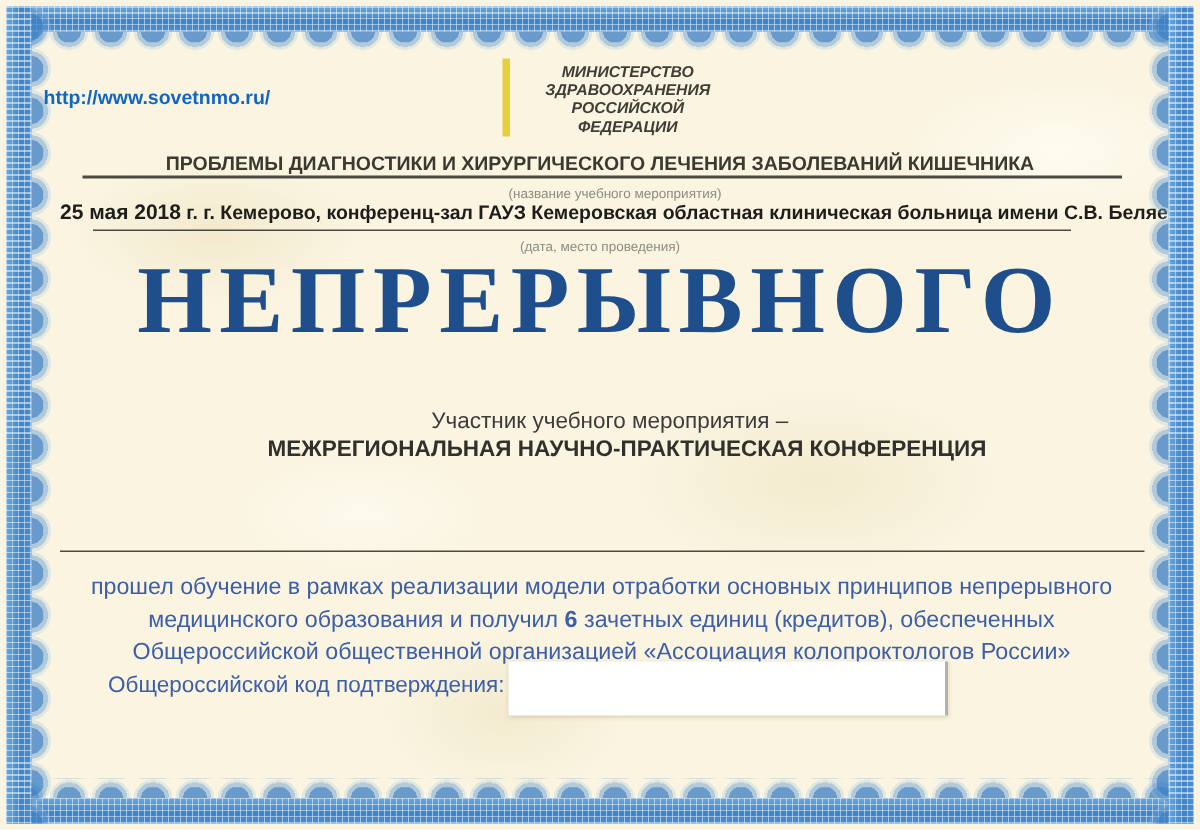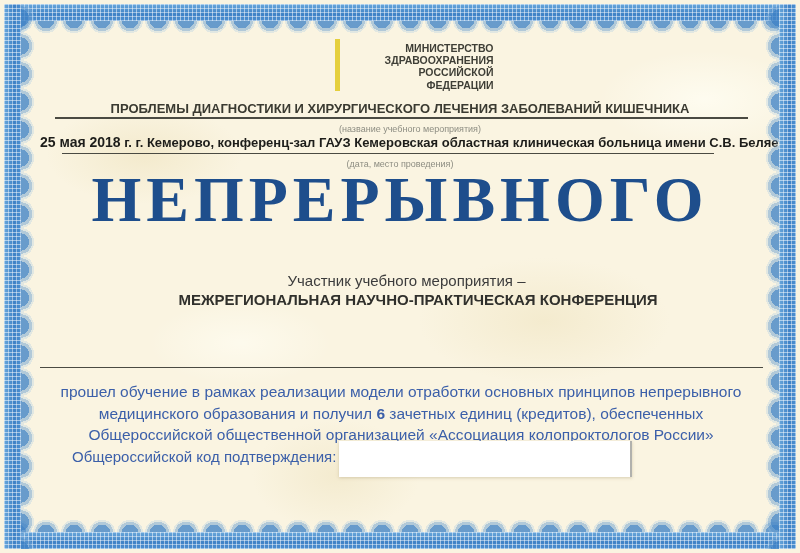--- a/index.html
+++ b/index.html
@@ -41,21 +41,21 @@
     background-size:13px 28px;background-repeat:repeat-y;}
   .b-right::after{content:"";position:absolute;right:100%;top:0;bottom:0;width:13px;
     background:radial-gradient(ellipse 14px 15px at 13px 14px, rgba(63,130,198,.78) 0 8px, rgba(99,155,208,.48) 8px 11px, rgba(152,192,226,.25) 11px 13px, transparent 13px);
     background-size:13px 28px;background-repeat:repeat-y;}
 
   
   .url{position:absolute;left:29px;top:57px;font-size:13px;font-weight:700;color:#1166c0;z-index:5;}
   .orghead{position:absolute;left:0;right:0;top:39px;display:flex;justify-content:center;align-items:stretch;z-index:4;transform:translateX(14px);}
   .org-left{width:150px;text-align:right;font-size:10px;line-height:11.6px;font-weight:700;color:#3e3e36;white-space:pre-line;padding-right:4px;}
   .gold-bar{width:5px;background:#e5cf3c;}
-  .org-right{width:150px;text-align:right;font-size:10.5px;line-height:12.2px;font-weight:700;color:#3e3e36;white-space:pre-line;padding-left:4px;padding-top:3px;}
+  .org-right{width:150px;text-align:center;font-size:10.5px;line-height:12.2px;font-weight:700;color:#3e3e36;white-space:pre-line;padding-left:4px;padding-top:3px;font-style:italic;}
   .event-name{position:absolute;left:40px;right:40px;top:101px;text-align:center;font-size:13px;font-weight:700;color:#3a3a31;}
   .rule1{position:absolute;left:55px;right:52px;top:117px;border-top:2px solid #4a4a42;}
   .cap{position:absolute;left:0;right:0;text-align:center;font-size:9px;color:#8d8d82;}
   .cap1{top:124px;padding-left:20px;}
   .dateline{position:absolute;left:40px;right:40px;top:133px;text-align:center;color:#1d1d1a;white-space:nowrap;}
   .date-big{font-size:14px;font-weight:700;}
   .date-rest{font-size:13px;font-weight:700;}
   .rule2{position:absolute;left:62px;right:86px;top:153px;border-top:1.5px solid #4a4a42;}
   .cap2{top:159px;}
   .big-title{position:absolute;left:0;right:0;top:163px;text-align:center;
@@ -72,20 +72,21 @@
 </head>
 <body>
 
 <div class="cert">
 
   <div class="bstrip b-top"></div>
   <div class="bstrip b-bottom"></div>
   <div class="bstrip b-left"></div>
   <div class="bstrip b-right"></div>
 
+  <div class="url">http://www.sovetnmo.ru/</div>
 
   <div class="orghead">
     <div class="gold-bar"></div>
     <div class="org-right">МИНИСТЕРСТВО
 ЗДРАВООХРАНЕНИЯ
 РОССИЙСКОЙ
 ФЕДЕРАЦИИ</div>
   </div>
 
   <div class="event-name">ПРОБЛЕМЫ ДИАГНОСТИКИ И ХИРУРГИЧЕСКОГО ЛЕЧЕНИЯ ЗАБОЛЕВАНИЙ КИШЕЧНИКА</div>

